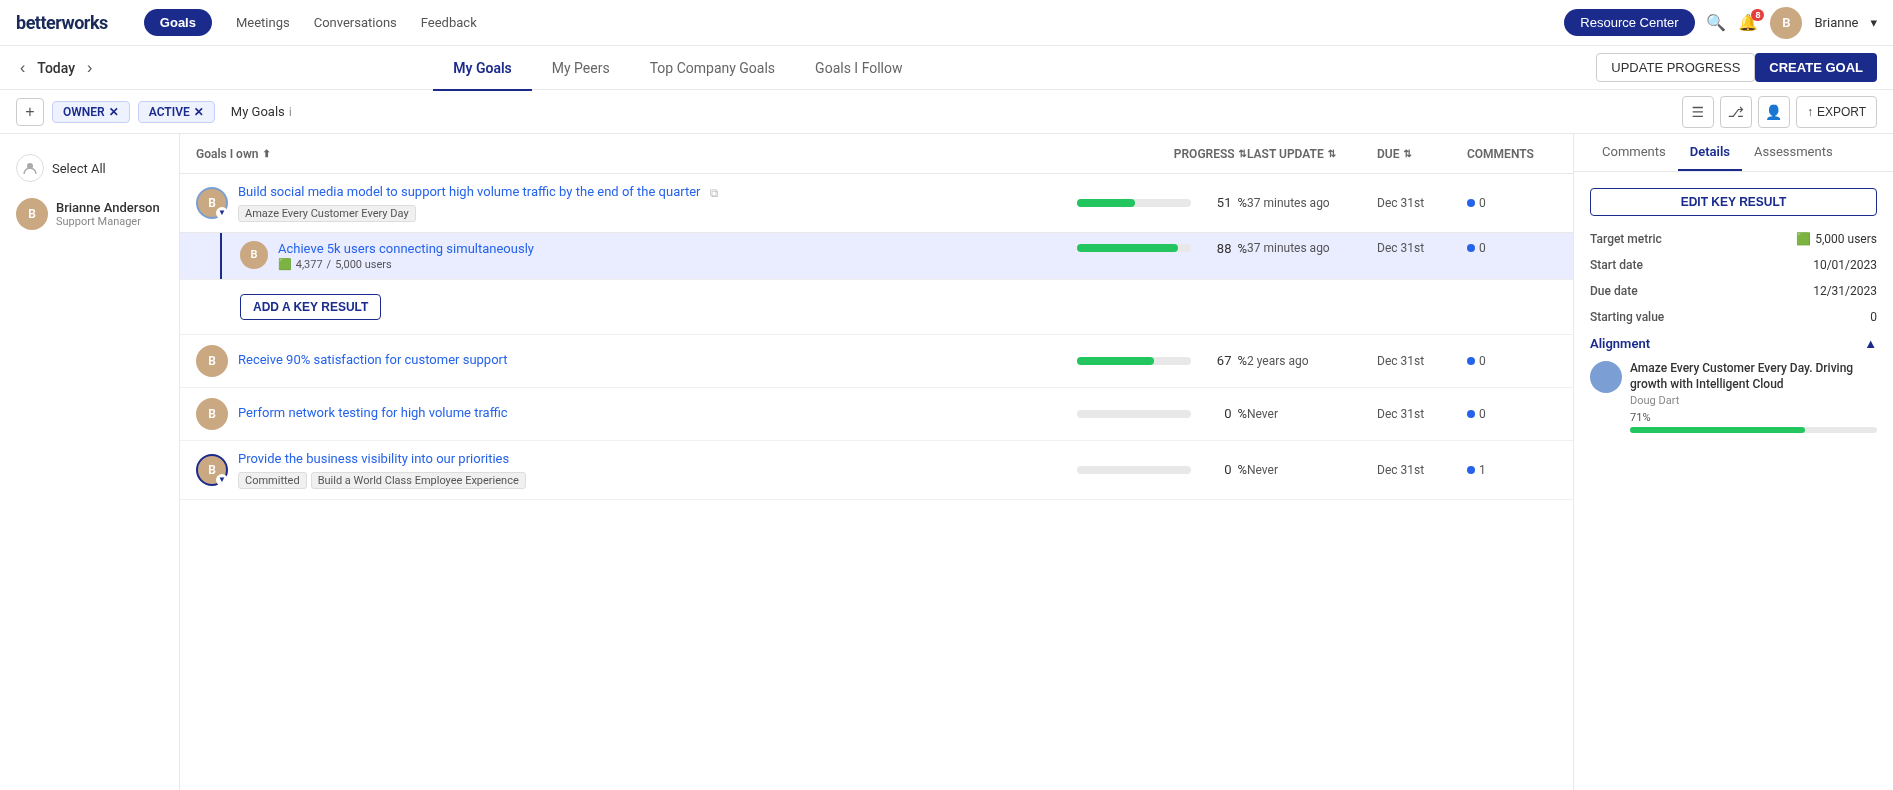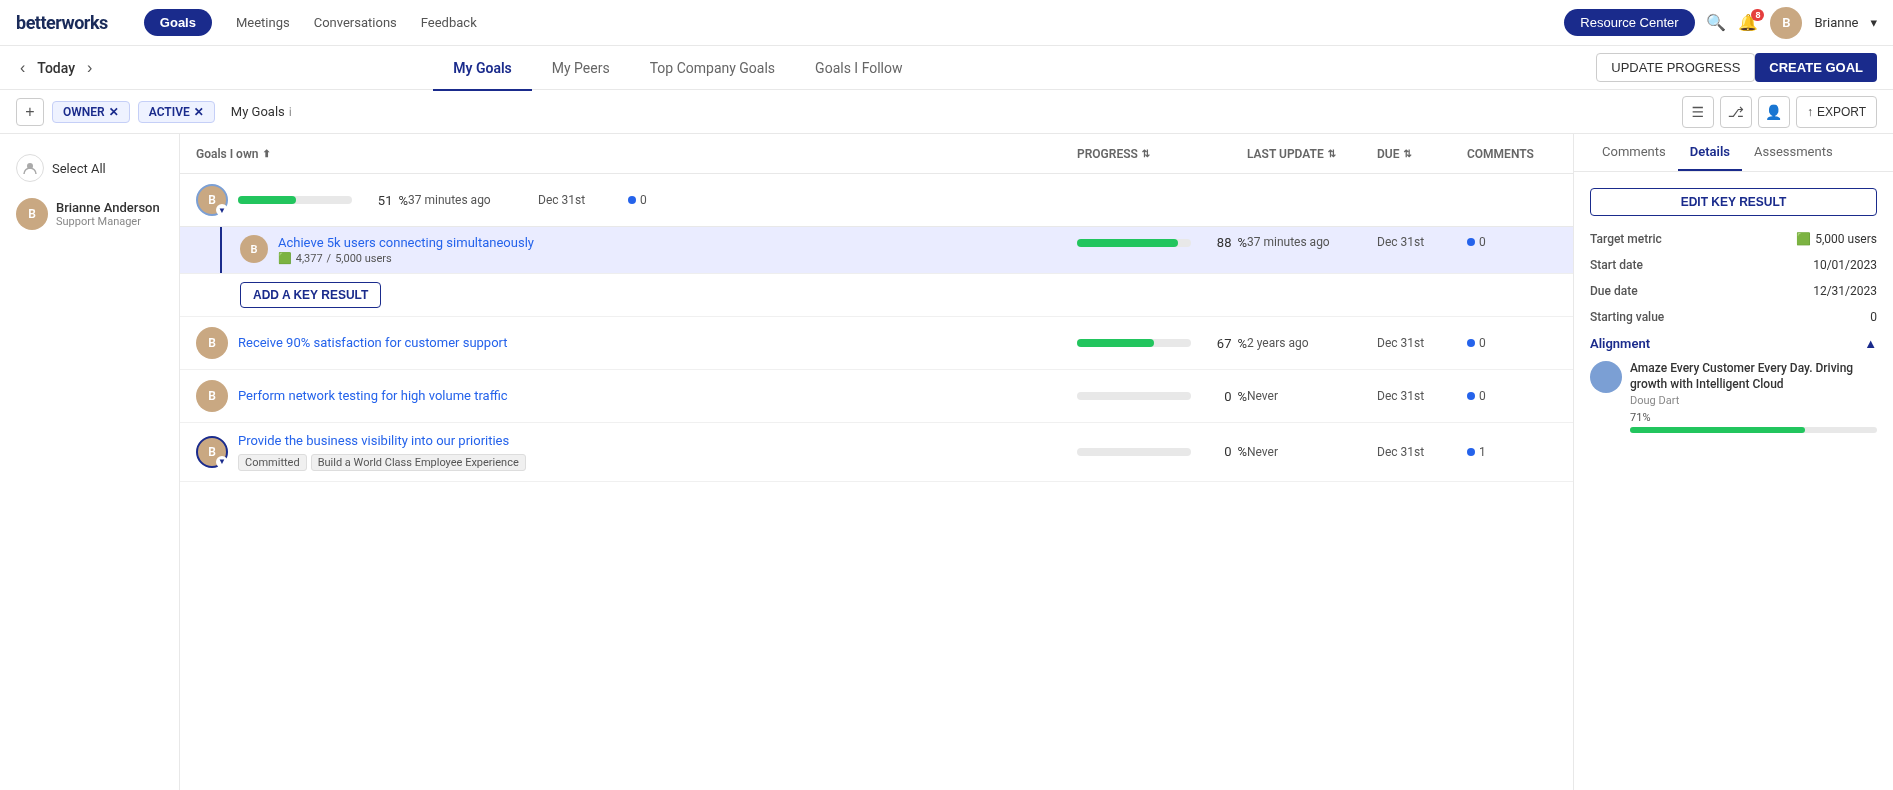--- a/index.html
+++ b/index.html
@@ -48,21 +48,21 @@
     .user-row { display: flex; align-items: center; gap: 8px; padding: 8px 16px; cursor: pointer; }
     .user-avatar { width: 32px; height: 32px; border-radius: 50%; background: #c9a882; flex-shrink: 0; display: flex; align-items: center; justify-content: center; font-size: 12px; color: #fff; font-weight: 600; overflow: hidden; }
     .user-info { flex: 1; min-width: 0; }
     .user-name-sidebar { font-size: 13px; color: #333; font-weight: 500; line-height: 1.2; }
     .user-title-sidebar { font-size: 11px; color: #888; line-height: 1.2; }
 
     
     .goals-area { flex: 1; overflow: hidden; display: flex; flex-direction: column; }
     .goals-header { display: flex; align-items: center; padding: 0 16px; height: 40px; border-bottom: 1px solid #e8e8e8; font-size: 12px; color: #666; font-weight: 600; flex-shrink: 0; }
     .col-goal { flex: 1; display: flex; align-items: center; gap: 4px; cursor: pointer; }
-    .col-progress { width: 170px; display: flex; align-items: center; gap: 4px; cursor: pointer; }
+    .col-progress { width: 170px; display: flex; align-items: center; gap: 4px; cursor: pointer; justify-content: flex-end; }
     .col-lastupdate { width: 130px; display: flex; align-items: center; gap: 4px; cursor: pointer; }
     .col-due { width: 90px; display: flex; align-items: center; gap: 4px; cursor: pointer; }
     .col-comments { width: 90px; }
     .sort-icon { font-size: 10px; }
 
     .goals-list { flex: 1; overflow-y: auto; }
     .goal-item { border-bottom: 1px solid #f0f0f0; }
     .goal-row { display: flex; align-items: center; padding: 10px 16px; cursor: pointer; position: relative; }
     .goal-title-area { flex: 1; min-width: 0; }
     .goal-title { font-size: 13px; color: #2563eb; cursor: pointer; line-height: 1.3; white-space: normal; }
@@ -78,21 +78,21 @@
     .due-col { width: 90px; font-size: 12px; color: #555; }
     .comments-col { width: 90px; display: flex; align-items: center; gap: 4px; font-size: 12px; color: #555; }
     .comment-dot { width: 8px; height: 8px; border-radius: 50%; background: #2563eb; }
 
     .key-result-row { display: flex; align-items: flex-start; padding: 8px 16px 8px 60px; background: #f4f5ff; border-top: 1px solid #e8e8e8; }
     .key-result-row.selected { background: #eaecff; }
     .kr-title-area { flex: 1; min-width: 0; }
     .kr-title { font-size: 13px; color: #2563eb; }
     .kr-sub { font-size: 11px; color: #555; margin-top: 2px; display: flex; align-items: center; gap: 4px; }
     .kr-icon { color: #22c55e; font-size: 11px; }
-    .add-kr-row { padding: 8px 60px; border-top: 1px solid #eee; }
+    .add-kr-row { padding: 14px 60px; border-top: 1px solid #eee; }
     .add-kr-btn { border: 1px solid #1a2b8c; color: #1a2b8c; background: #fff; border-radius: 4px; padding: 5px 12px; font-size: 12px; cursor: pointer; font-weight: 600; }
 
     
     .right-panel { width: 320px; border-left: 1px solid #e8e8e8; flex-shrink: 0; overflow-y: auto; padding: 0; }
     .panel-tabs { display: flex; border-bottom: 1px solid #e8e8e8; padding: 0 16px; }
     .panel-tab { padding: 10px 12px; font-size: 13px; color: #666; cursor: pointer; border-bottom: 2px solid transparent; }
     .panel-tab.active { color: #1a2b8c; border-bottom: 2px solid #1a2b8c; font-weight: 600; }
     .panel-body { padding: 16px; }
     .edit-kr-btn { border: 1px solid #1a2b8c; color: #1a2b8c; background: #fff; border-radius: 4px; padding: 6px 32px; font-size: 12px; cursor: pointer; font-weight: 600; width: 100%; text-align: center; margin-bottom: 16px; display: block; }
     .panel-field { display: flex; justify-content: space-between; align-items: flex-start; margin-bottom: 12px; }
@@ -221,20 +221,27 @@
     </div>
 
     <div class="goals-list">
 
       <div class="goal-item">
         <div class="goal-row">
           <div style="width:32px;height:32px;border-radius:50%;background:#c9a882;margin-right:10px;flex-shrink:0;display:flex;align-items:center;justify-content:center;border:2px solid #7b9fd4;position:relative;">
             <span style="color:#fff;font-size:12px;font-weight:600;">B</span>
             <span style="position:absolute;bottom:-2px;right:-2px;background:#fff;border-radius:50%;width:12px;height:12px;font-size:8px;display:flex;align-items:center;justify-content:center;color:#1a2b8c;">▼</span>
           </div>
+          <div class="goal-title-area">
+            <span class="goal-title">Build social media model to support high volume traffic by the end of the quarter</span>
+            <span class="copy-icon">⧉</span>
+            <div class="goal-tags">
+              <span class="goal-tag">Amaze Every Customer Every Day</span>
+            </div>
+          </div>
           <div class="progress-col">
             <div class="progress-bar-container">
               <div class="progress-bar-fill" style="width:51%;"></div>
             </div>
             <span class="progress-pct">51</span>
               <span>%</span>
           </div>
           <div class="lastupdate-col">37 minutes ago</div>
           <div class="due-col">Dec 31st</div>
           <div class="comments-col">

